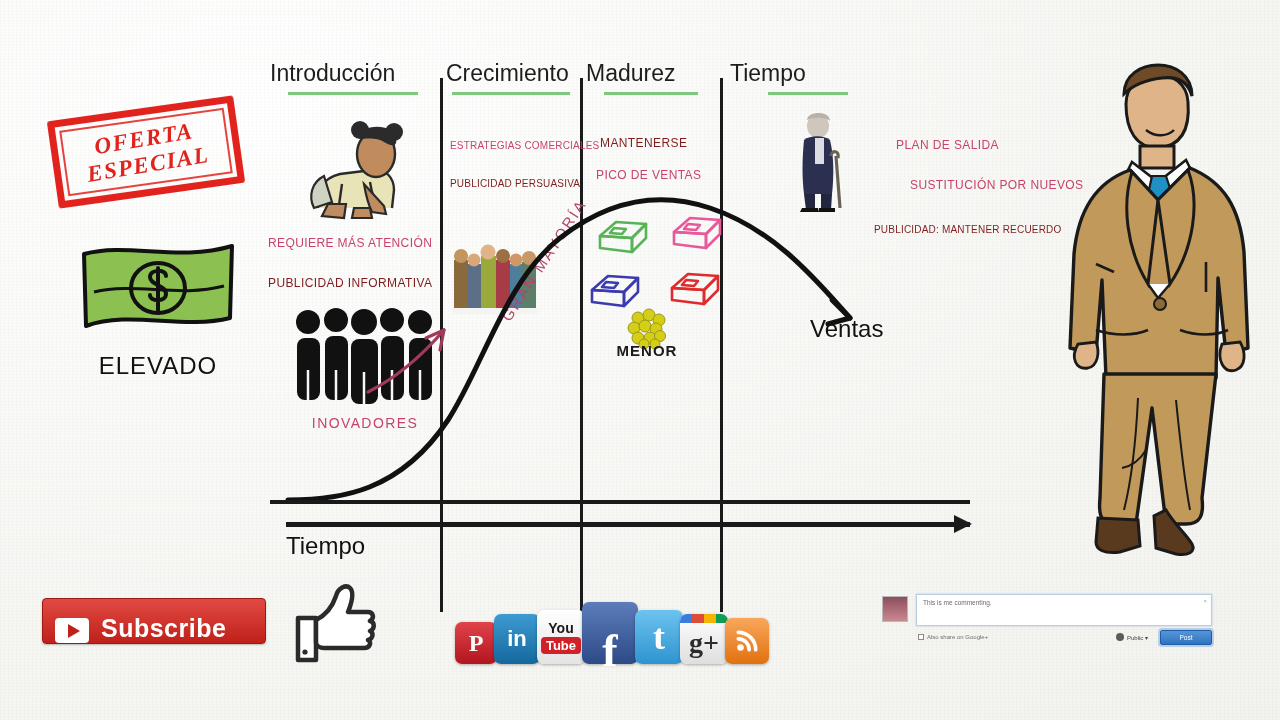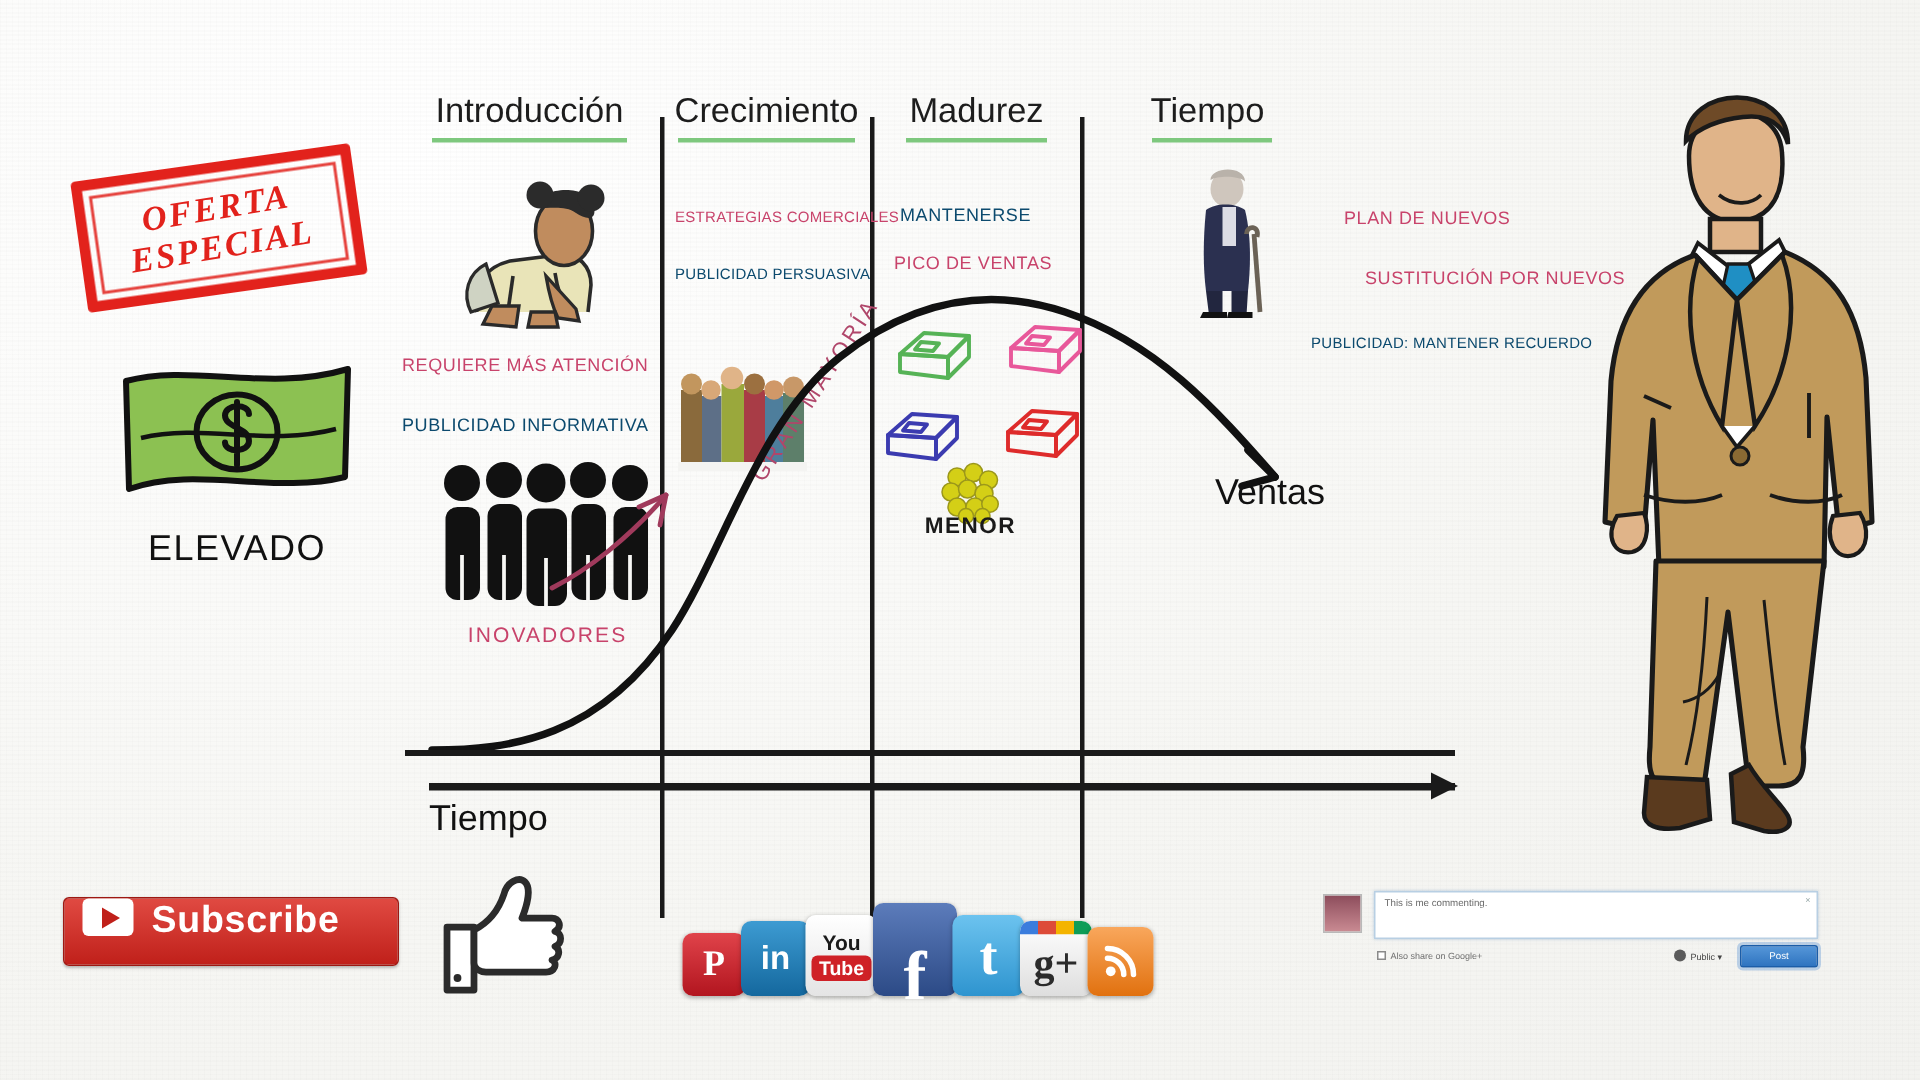--- a/index.html
+++ b/index.html
@@ -57,33 +57,33 @@
     left:60px; top:352px; width:196px;
     text-align:center; font-size:24px; letter-spacing:1px; color:#111;
   }
 
   
   #chart{ left:270px; top:60px; width:700px; height:500px; }
   .divider{
     position:absolute; width:3px; background:#1a1a1a; top:18px; bottom:-52px;
   }
   .phase-title{
-    position:absolute; top:0; text-align:center;
+    position:absolute; top:0; 
     font-size:23px; color:#1d1d1d; white-space:nowrap;
   }
   .phase-underline{
     position:absolute; height:3px; background:#7ec87e;
   }
 
   .kw{
     position:absolute; white-space:nowrap;
     font-size:13px; letter-spacing:.4px;
   }
   .kw.pink{ color:#c8436b; }
-  .kw.green{ color:#0c4a6e; }
+  .kw.green{ color:#7f1d1d; }
   .kw.sm{ font-size:10px; letter-spacing:.2px; }
   .kw.md{ font-size:12px; }
 
   
   #axis-line{ left:0; top:440px; width:700px; height:4px; background:#1a1a1a; }
   #time-arrow{ left:16px; top:462px; width:684px; height:5px; background:#1a1a1a; }
   #time-arrow:after{
     content:""; position:absolute; right:-2px; top:-7px;
     border-left:18px solid #1a1a1a;
     border-top:9px solid transparent;
@@ -113,21 +113,21 @@
   .pic{ position:absolute; }
 
   
   #businessman{ left:1040px; top:48px; width:230px; height:510px; }
 
   
   #subscribe-btn{
     left:42px; top:598px; width:224px; height:46px;
     background:linear-gradient(#e04a42,#c0201a);
     border:1px solid #9e1812; border-radius:4px;
-    display:flex; align-items:flex-start; gap:12px; padding-left:12px;
+    display:flex; align-items:flex-end; gap:12px; padding-left:12px;
     box-shadow:0 1px 2px rgba(0,0,0,.25);
   }
   #subscribe-btn .ytmark{
     width:34px; height:25px; background:#fff; border-radius:4px;
     display:flex; align-items:center; justify-content:center;
   }
   #subscribe-btn .ytmark:after{
     content:""; border-left:12px solid #c0201a;
     border-top:7px solid transparent; border-bottom:7px solid transparent;
     margin-left:3px;
@@ -366,21 +366,21 @@
       <path d="M16,28 C14,48 14,66 16,82 L44,82 C46,64 46,44 42,28 C36,23 22,23 16,28Z" fill="#2b3050"></path>
       <path d="M27,26 L27,52 L36,52 L36,26 Z" fill="#dcdce4"></path>
       <path d="M16,82 L18,98 L27,98 L27,82 Z" fill="#22263f"></path>
       <path d="M33,82 L33,98 L43,98 L44,82 Z" fill="#22263f"></path>
       <path d="M14,96 L30,96 L30,100 L12,100 Z" fill="#111"></path>
       <path d="M31,96 L47,96 L47,100 L30,100 Z" fill="#111"></path>
       <path d="M48,44 L52,96" stroke="#6b6256" stroke-width="3.2" fill="none"></path>
       <path d="M43,44 C43,38 52,38 50,46" stroke="#6b6256" stroke-width="3.2" fill="none"></path>
     </svg>
   </div>
-  <div class="kw pink md" style="left:626px; top:78px;">PLAN DE NUEVOS</div>
+  <div class="kw pink md" style="left:626px; top:78px;">PLAN DE SALIDA</div>
   <div class="kw pink md" style="left:608px; top:118px;margin-left:32px;">SUSTITUCIÓN POR NUEVOS</div>
   <div class="kw green sm" style="left:604px; top:164px;">PUBLICIDAD: MANTENER RECUERDO</div>
 
   <svg class="abs" style="left:0; top:0; width:700px; height:460px; pointer-events:none;">
     <path d="M18,440 C70,440 130,432 178,360 C212,308 236,220 290,178
              C336,142 386,130 440,148 C500,168 540,212 580,258" fill="none" stroke="#111" stroke-width="5" stroke-linecap="round"></path>
     <path d="M580,258 L562,240 M580,258 L558,264" fill="none" stroke="#111" stroke-width="5" stroke-linecap="round"></path>
   </svg>
 
   <div id="ventas-label" class="abs">Ventas</div>

